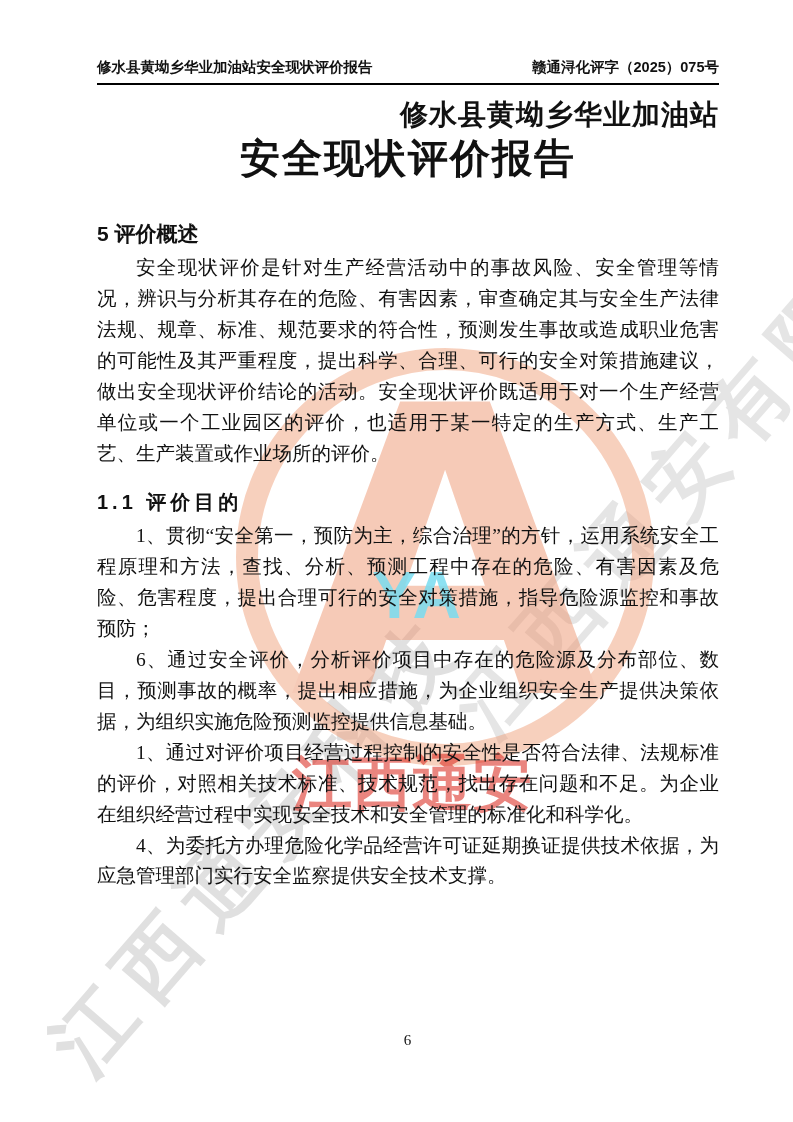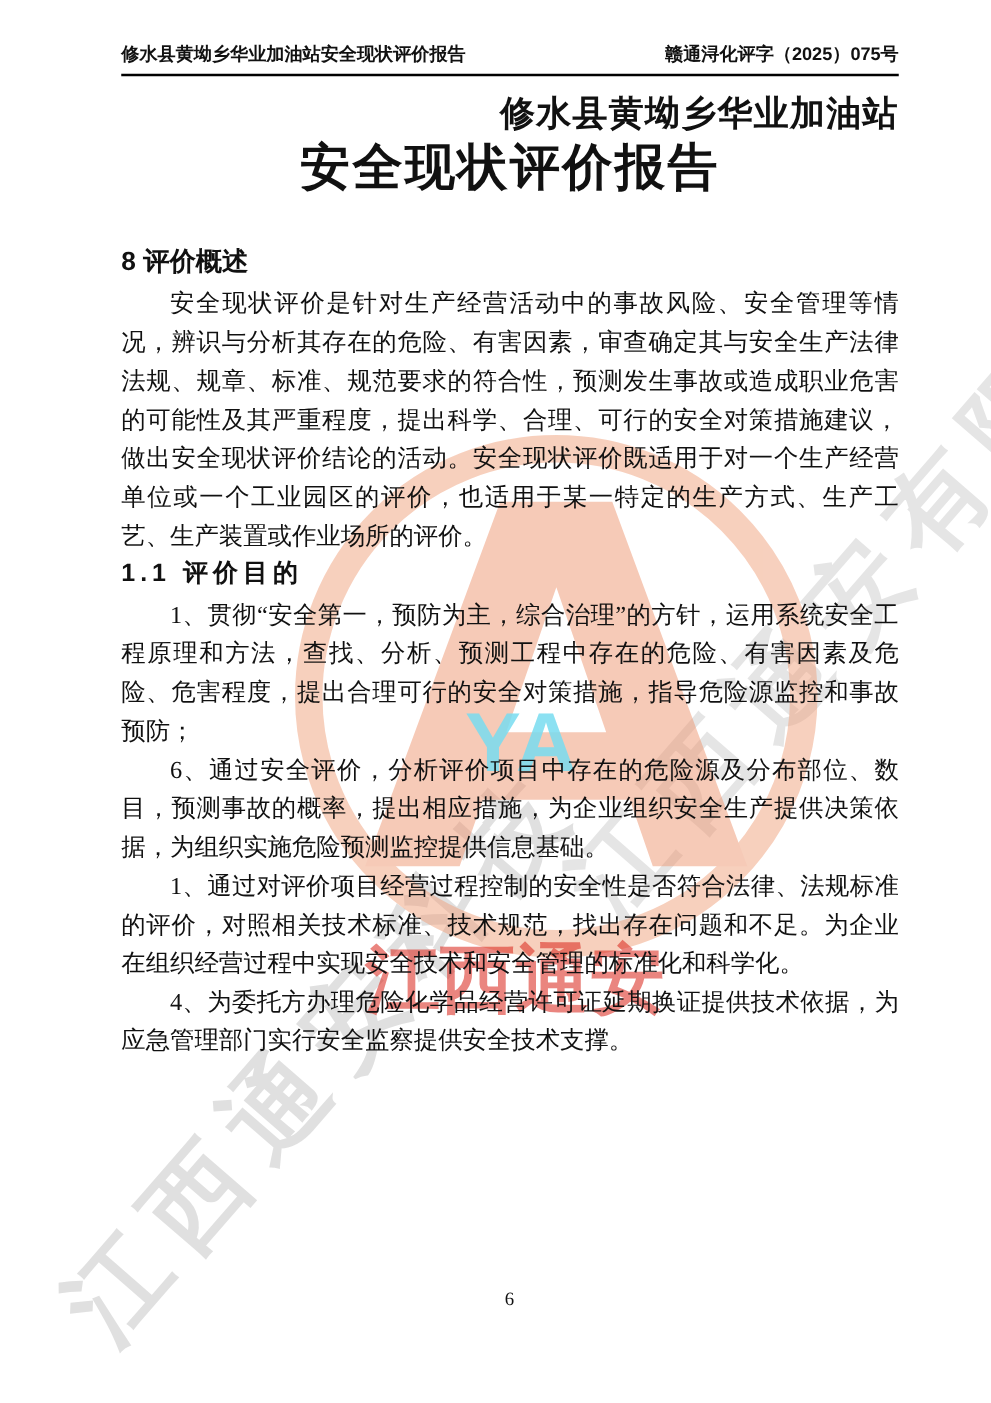--- a/index.html
+++ b/index.html
@@ -49,21 +49,21 @@
     font-family: "Liberation Sans", "DejaVu Sans", sans-serif;
     font-weight: 700;
     font-size: 60px;
     color: rgba(219,44,35,0.58);
     letter-spacing: 0px;
     white-space: nowrap;
     margin-top: 16px;
   }
 
   
-  .content { position: relative; z-index: 1; padding: 34px 74px 0 97px; }
+  .content { position: relative; z-index: 1; padding: 58px 74px 0 97px; }
 
   .header-row {
     display: flex;
     justify-content: space-between;
     align-items: flex-end;
     font-family: "Liberation Sans", "DejaVu Sans", sans-serif;
     font-weight: 700;
     font-size: 14.5px;
     border-bottom: 2px solid #000000;
     padding-bottom: 6px;
@@ -89,21 +89,21 @@
   }
 
   .h-sec {
     margin-top: 40px;
     font-family: "Liberation Sans", "DejaVu Sans", sans-serif;
     font-weight: 700;
     font-size: 21px;
     line-height: 1.3;
   }
   .h-sub {
-    margin-top: 1px;
+    margin-top: 20px;
     margin-bottom: 6px;
     font-family: "Liberation Sans", "DejaVu Sans", sans-serif;
     font-weight: 700;
     font-size: 20px;
     letter-spacing: 4px;
     line-height: 1.3;
   }
   p.para {
     margin: 6px 0 0 0;
     font-size: 19.5px;
@@ -142,21 +142,21 @@
   <div class="content">
 
     <div class="header-row">
       <span>修水县黄坳乡华业加油站安全现状评价报告</span>
       <span>赣通浔化评字（2025）075号</span>
     </div>
 
     <div class="doc-title-1">修水县黄坳乡华业加油站</div>
     <div class="doc-title-2">安全现状评价报告</div>
 
-    <div class="h-sec">8 评价概述</div>
+    <div class="h-sec">5 评价概述</div>
 
 
     <p class="para">安全现状评价是针对生产经营活动中的事故风险、安全管理等情况，辨识与分析其存在的危险、有害因素，审查确定其与安全生产法律法规、规章、标准、规范要求的符合性，预测发生事故或造成职业危害的可能性及其严重程度，提出科学、合理、可行的安全对策措施建议，做出安全现状评价结论的活动。安全现状评价既适用于对一个生产经营单位或一个工业园区的评价，也适用于某一特定的生产方式、生产工艺、生产装置或作业场所的评价。</p>
 
     <div class="h-sub">1.1 评价目的</div>
 
     <p class="para item">1、贯彻“安全第一，预防为主，综合治理”的方针，运用系统安全工程原理和方法，查找、分析、预测工程中存在的危险、有害因素及危险、危害程度，提出合理可行的安全对策措施，指导危险源监控和事故预防；</p>
     <p class="para item">6、通过安全评价，分析评价项目中存在的危险源及分布部位、数目，预测事故的概率，提出相应措施，为企业组织安全生产提供决策依据，为组织实施危险预测监控提供信息基础。</p>
     <p class="para item">1、通过对评价项目经营过程控制的安全性是否符合法律、法规标准的评价，对照相关技术标准、技术规范，找出存在问题和不足。为企业在组织经营过程中实现安全技术和安全管理的标准化和科学化。</p>
     <p class="para item">4、为委托方办理危险化学品经营许可证延期换证提供技术依据，为应急管理部门实行安全监察提供安全技术支撑。</p>

